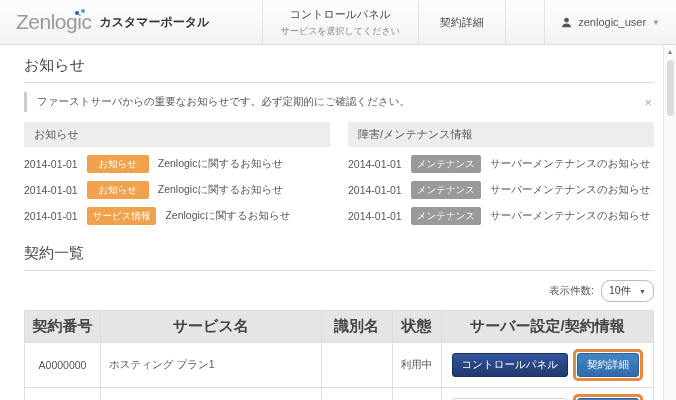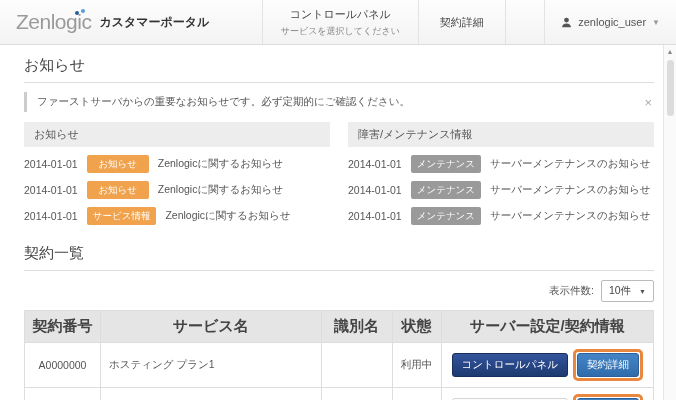--- a/index.html
+++ b/index.html
@@ -60,21 +60,21 @@
   .notice-item { display:flex; align-items:center; gap:9px; margin:8px 0; font-size:10.5px; }
   .badge {
     color:#fff; font-size:9.5px; padding:2.5px 6px; border-radius:2px;
     min-width:62px; text-align:center;
   }
   .badge.orange { background:#f0a24c; }
   .badge.gray { background:#9a9a9a; }
   
   .toolbar { display:flex; justify-content:flex-end; align-items:center; gap:7px; margin:4px 0 8px; font-size:10.5px; color:#555; }
   .select {
-    border:1px solid #bbb; border-radius:2px; background:#fff;
+    border:1px solid #bbb; border-radius:9px; background:#fff;
     padding:3px 7px; font-size:10.5px; color:#444; display:flex; gap:8px; align-items:center; cursor:pointer;
   }
   .select .caret { font-size:7px; color:#555; }
   
   table { width:100%; border-collapse:collapse; font-size:10.5px; color:#555; }
   th, td { border:1px solid #ddd; }
   th { background:#e5e5e5; font-weight:bold; font-size:15px; color:#444; padding:6px 4px; text-align:center; }
   td { padding:4px 8px; vertical-align:middle; }
   td.center { text-align:center; }
   col.c-no { width:76px; } col.c-id { width:71px; } col.c-st { width:49px; } col.c-act { width:160px; }

